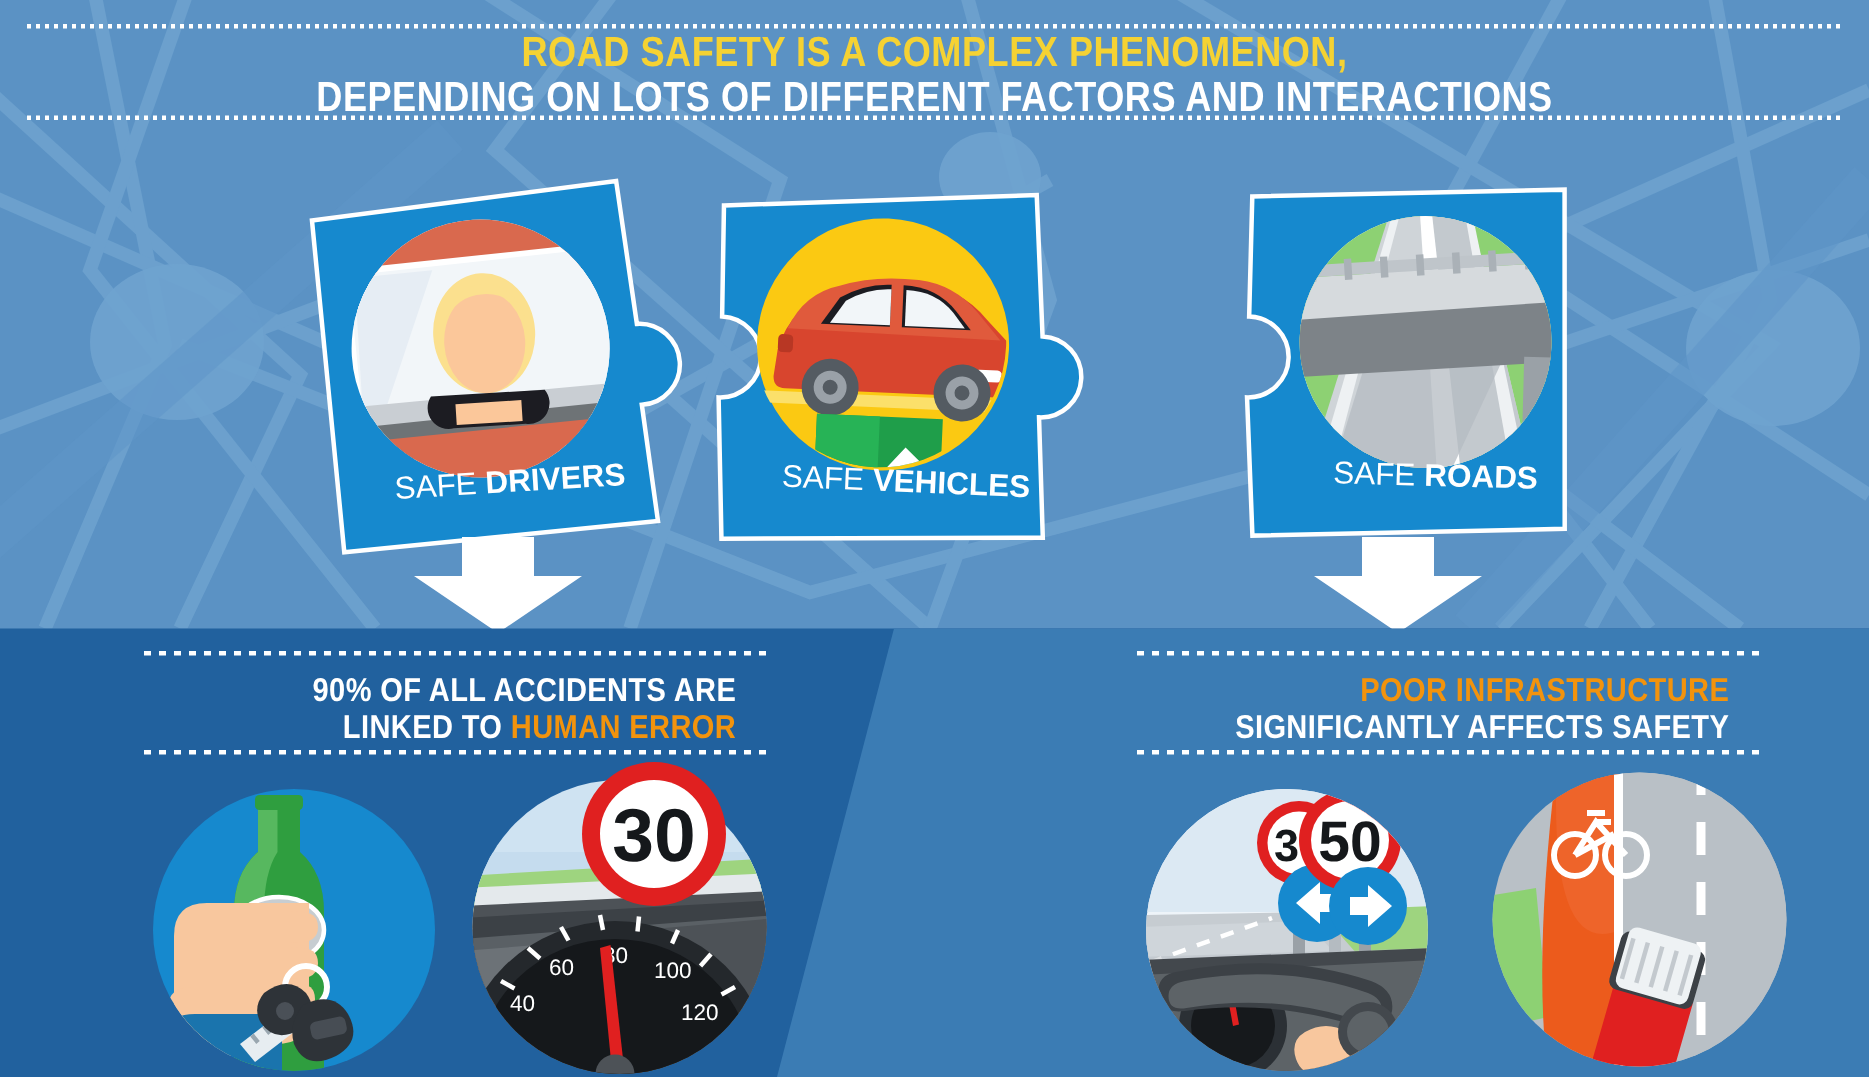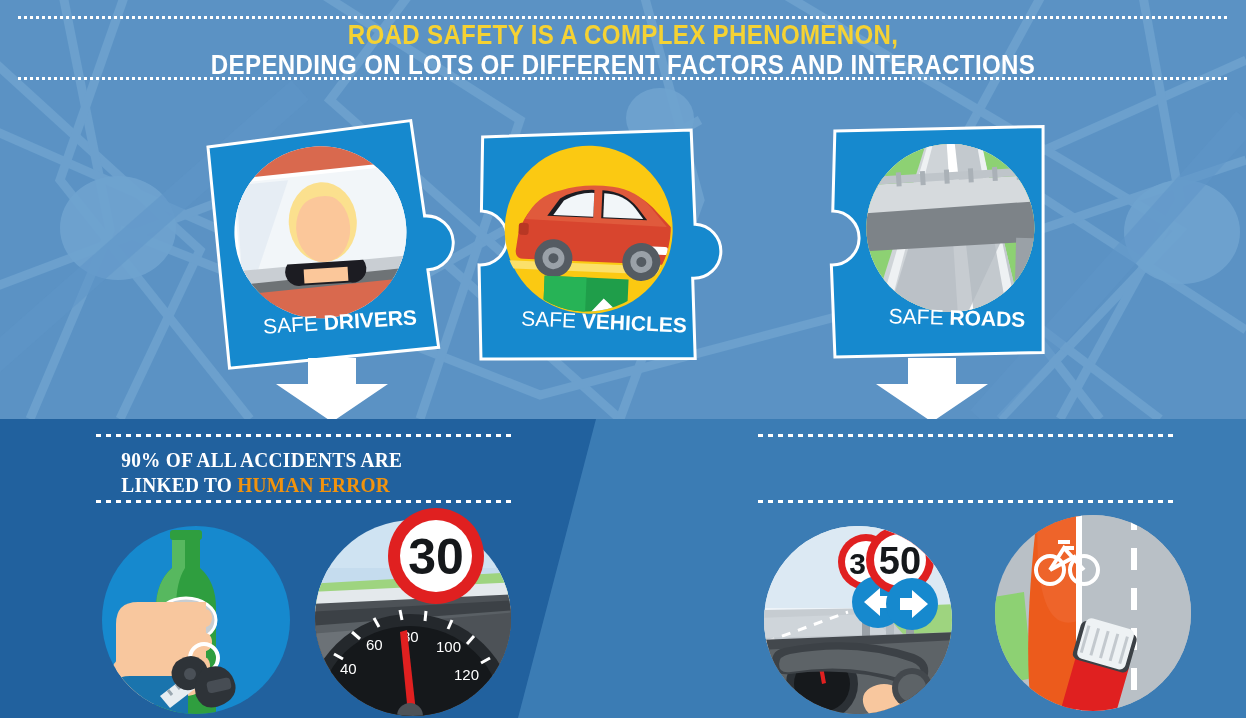--- a/index.html
+++ b/index.html
@@ -56,21 +56,21 @@
     color: #ffffff; font-size: 21px; white-space: nowrap;
     pointer-events: none;
   }
   .lbl-light { font-weight: 300; }
   .lbl-bold { font-weight: bold; }
 
   
   .arrow { position: absolute; }
 
   
-  .stat { position: absolute; text-align: left; font-family: Liberation Serif, serif; }
+  .stat { position: absolute; text-align: right; }
   .stat .rule-top, .stat .rule-bot { position: absolute; left: 0; width: 100%; height: 3px; }
   .stat-text { position: absolute; left: 0; width: 100%; top: 14px; line-height: 1.12; }
   .stat-line {
     display: block; font-weight: bold; font-size: 22px; color: #ffffff;
     transform: scaleX(0.88); letter-spacing: 0.3px;
   }
   .hl-orange { color: #f2930d; }
 
   
   .iconwrap { position: absolute; }
@@ -292,20 +292,24 @@
     <div class="dashrule rule-top" style="top:0;"></div>
     <div class="stat-text">
       <span class="stat-line">90% OF ALL ACCIDENTS ARE</span>
       <span class="stat-line"><span>LINKED TO </span><span class="hl-orange">HUMAN ERROR</span></span>
     </div>
     <div class="dashrule rule-bot" style="top:66px;"></div>
   </div>
 
   <div class="stat" style="left:758px; top:434px; width:420px; height:72px;">
     <div class="dashrule rule-top" style="top:0;"></div>
+    <div class="stat-text">
+      <span class="stat-line hl-orange">POOR INFRASTRUCTURE</span>
+      <span class="stat-line">SIGNIFICANTLY AFFECTS SAFETY</span>
+    </div>
     <div class="dashrule rule-bot" style="top:66px;"></div>
   </div>
 
   <div class="iconwrap" style="left:98px; top:512px;">
     <svg width="196" height="206" viewBox="0 0 196 206">
       <defs>
           <clipPath id="clipDrink">
             <circle cx="98" cy="108" r="94"></circle>
           </clipPath>
         </defs>

